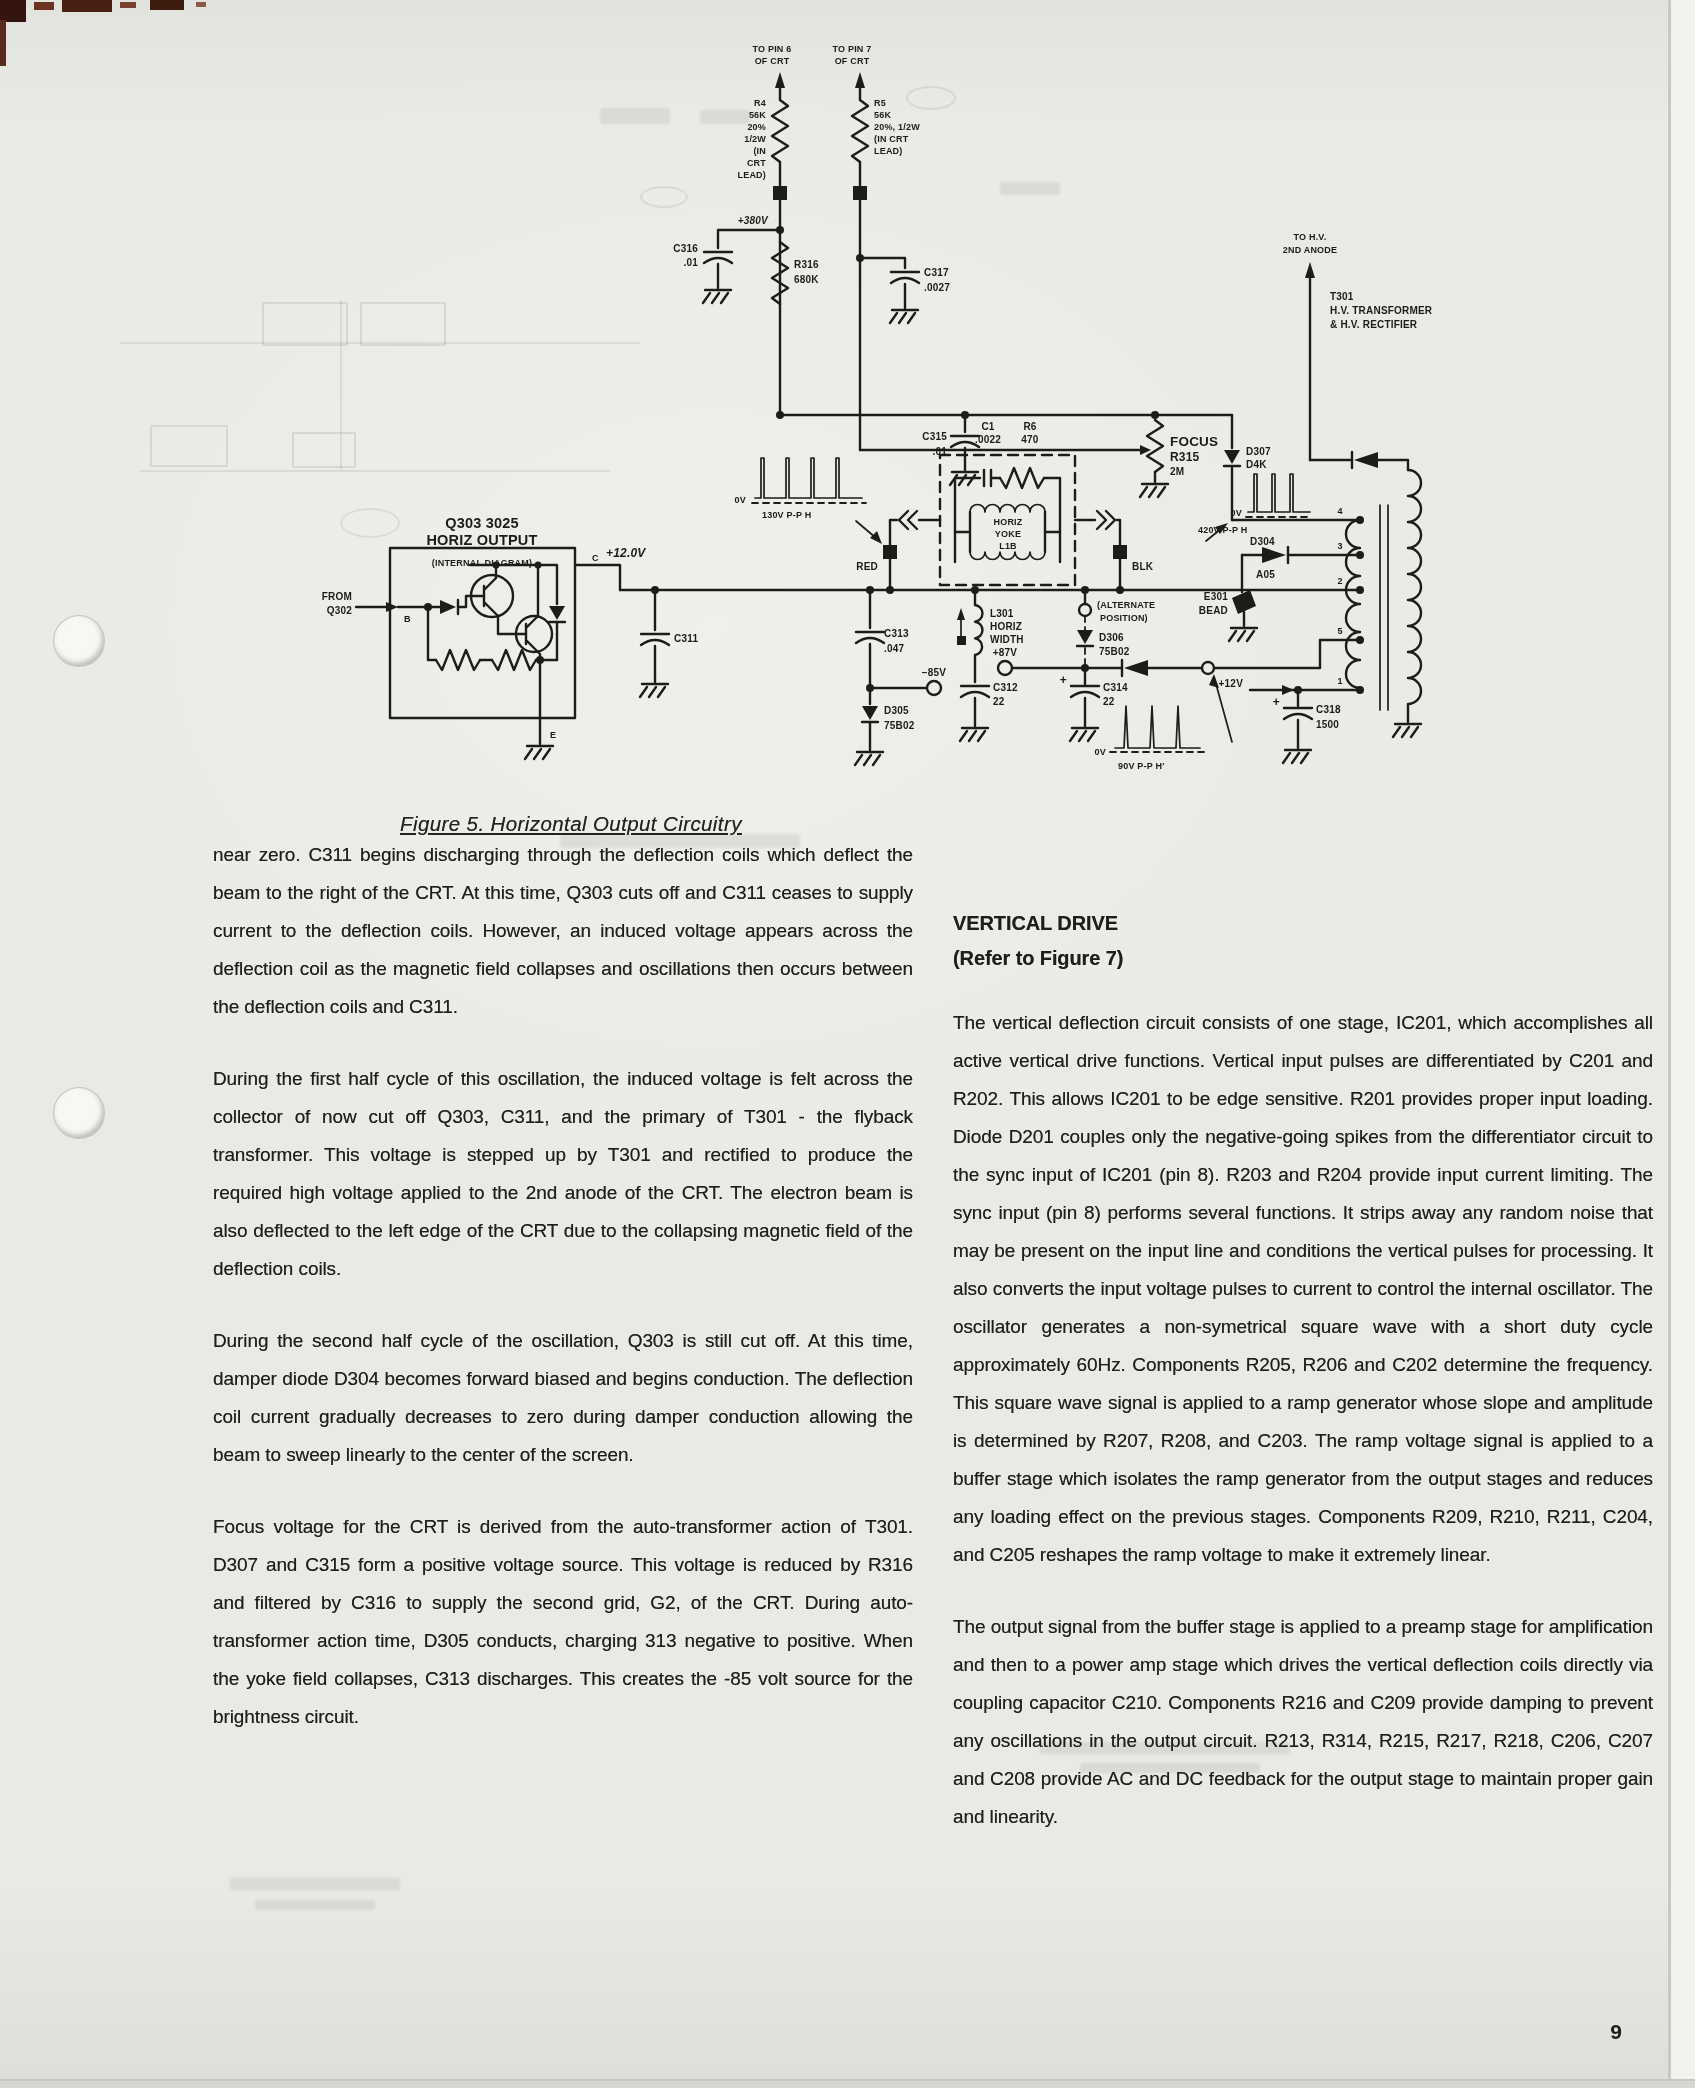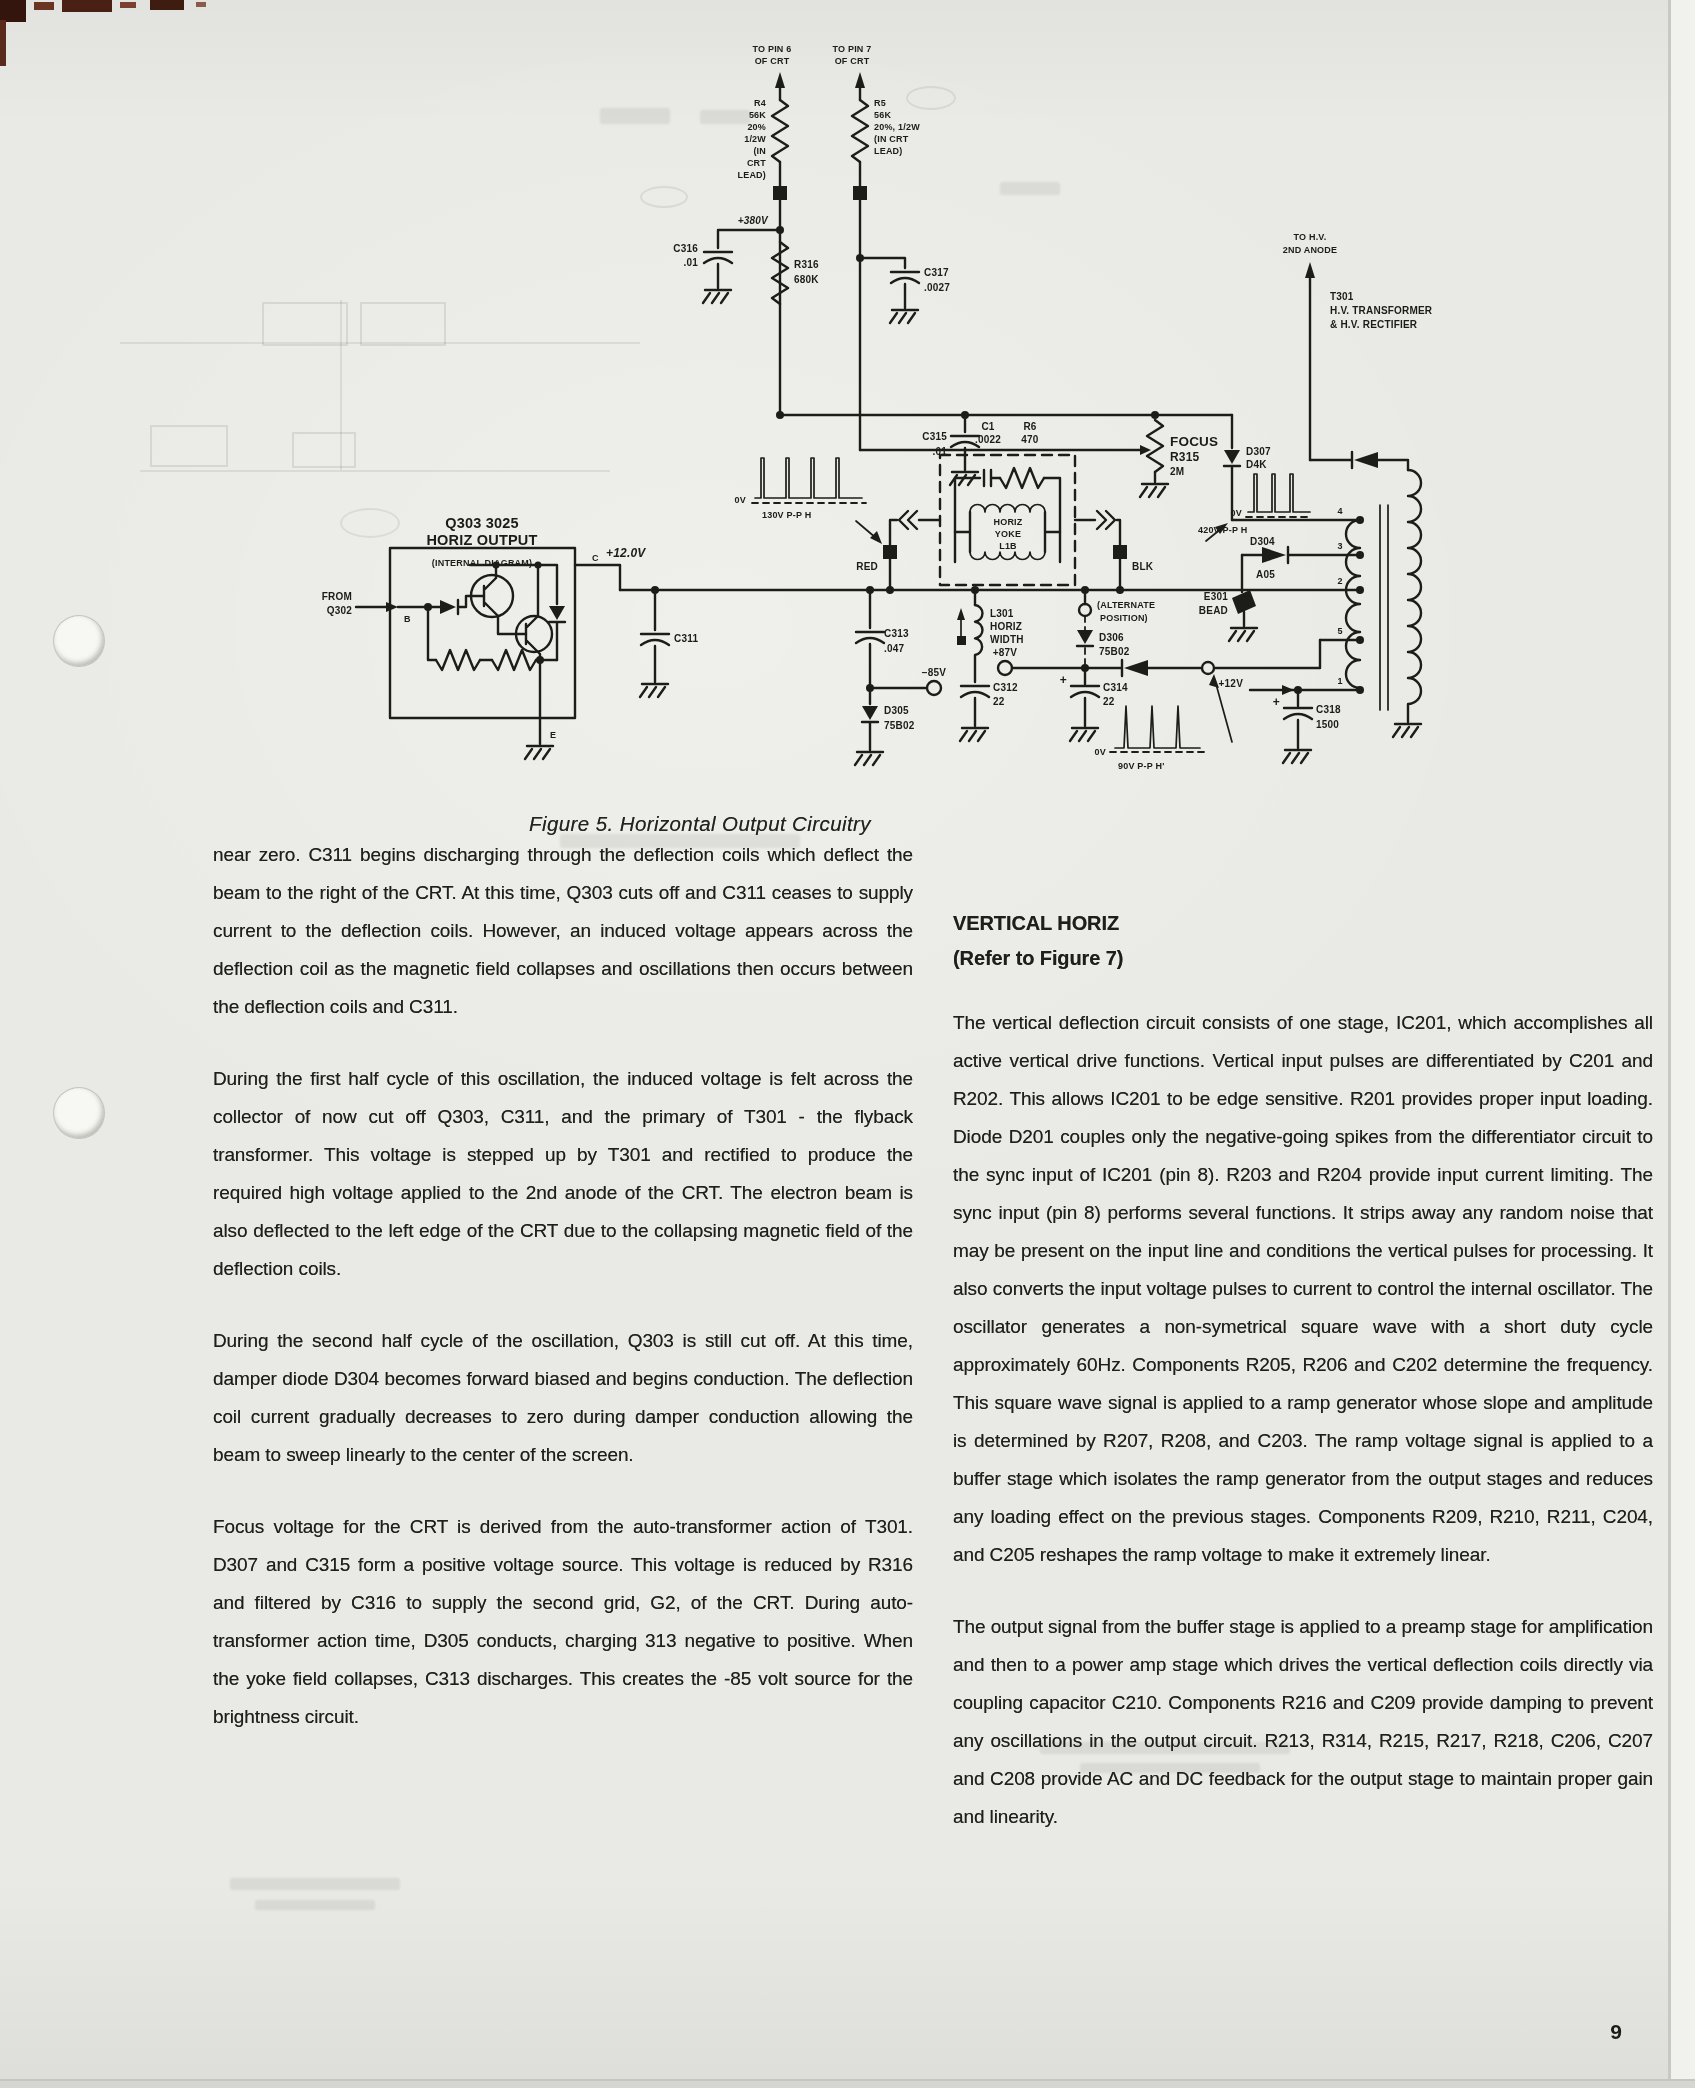--- a/index.html
+++ b/index.html
@@ -14,23 +14,23 @@
   }
   
   .col{position:absolute;width:700px;text-align:justify;font-size:19px;line-height:38px;
        color:#1e1e1c;text-shadow:0 0 .6px rgba(30,30,28,.65);letter-spacing:-.1px;}
   .col p{margin:0 0 34px 0;}
   .col .head{font-size:20px;font-weight:bold;line-height:35px;margin:0;}
   .col-left{left:213px;top:836px;}
   .col-right{left:953px;top:906px;}
   .focus-head{margin:52px 0 28px 0 !important;}
   .rt-head2{margin-bottom:28px !important;}
-  .caption{position:absolute;left:400px;top:812px;width:600px;text-align:center;
+  .caption{position:absolute;left:400px;top:812px;width:600px;
            font-style:italic;font-size:20.5px;letter-spacing:.4px;color:#222220;
-           text-shadow:0 0 .6px rgba(30,30,28,.6);}
+           text-shadow:0 0 .6px rgba(30,30,28,.6);text-decoration:underline;}
   .pageno{position:absolute;left:1586px;top:2020px;width:60px;text-align:center;
           font-size:21px;font-weight:bold;color:#1b1b19;}
   
   #sch{position:absolute;left:0;top:0;}
   #sch path,#sch polyline,#sch line,#sch rect.box,#sch circle.oc,#sch ellipse{
     stroke:var(--ink);stroke-width:2.4;fill:none;stroke-linecap:round;stroke-linejoin:round;}
   #sch .sw4{stroke-width:4.2;}
   #sch .thin{stroke-width:1.7;}
   #sch polygon{fill:var(--ink);stroke:none;}
   #sch .dot{fill:var(--ink);stroke:none;}
@@ -390,21 +390,21 @@
   <div class="caption">Figure 5.  Horizontal Output Circuitry</div>
 
   <div class="col col-left">
     <p>near zero.  C311 begins discharging through the deflection coils which deflect the beam to the right of the CRT.  At this time, Q303 cuts off and C311 ceases to supply current to the deflection coils.  However, an induced voltage appears across the deflection coil as the magnetic field collapses and oscillations then occurs between the deflection coils and C311.</p>
     <p>During the first half cycle of this oscillation, the induced voltage is felt across the collector of now cut off Q303, C311, and the primary of T301 - the flyback transformer. This voltage is stepped up by T301 and rectified to produce the required high voltage applied to the 2nd anode of the CRT.  The electron beam is also deflected to the left edge of the CRT due to the collapsing magnetic field of the deflection coils.</p>
     <p>During the second half cycle of the oscillation, Q303 is still cut off.  At this time, damper diode D304 becomes forward biased and begins conduction.  The deflection coil current gradually decreases to zero during damper conduction allowing the beam to sweep linearly to the center of the screen.</p>
     <p>Focus voltage for the CRT is derived from the auto-transformer action of T301.  D307 and C315 form a positive voltage source.  This voltage is reduced by R316 and filtered by C316 to supply the second grid, G2, of the CRT.  During auto-transformer action time, D305 conducts, charging 313 negative to positive.  When the yoke field collapses, C313 discharges.  This creates the -85 volt source for the brightness circuit.</p>
   </div>
 
   <div class="col col-right">
-    <div class="head">VERTICAL HORIZ</div>
+    <div class="head">VERTICAL DRIVE</div>
     <div class="head rt-head2">(Refer to Figure 7)</div>
     <p>The vertical deflection circuit consists of one stage, IC201, which accomplishes all active vertical drive functions. Vertical input pulses are differentiated by C201 and R202. This allows IC201 to be edge sensitive.  R201 provides proper input loading.  Diode D201 couples only the negative-going spikes from the differentiator circuit to the sync input of IC201 (pin 8).  R203 and R204 provide input current limiting.  The sync input (pin 8) performs several functions.  It strips away any random noise that may be present on the input line and conditions the vertical pulses for processing.  It also converts the input voltage pulses to current to control the internal oscillator.  The oscillator generates a non-symetrical square wave with a short duty cycle approximately 60Hz.  Components R205, R206 and C202 determine the frequency.  This square wave signal is applied to a ramp generator whose slope and amplitude is determined by R207, R208, and C203.  The ramp voltage signal is applied to a buffer stage which isolates the ramp generator from the output stages and reduces any loading effect on the previous stages.  Components R209, R210, R211, C204, and C205 reshapes the ramp voltage to make it extremely linear.</p>
     <p>The output signal from the buffer stage is applied to a preamp stage for amplification and then to a power amp stage which drives the vertical deflection coils directly via coupling capacitor C210.  Components R216 and C209 provide damping to prevent any oscillations in the output circuit.  R213, R314, R215, R217, R218, C206, C207 and C208 provide AC and DC feedback for the output stage to maintain proper gain and linearity.</p>
   </div>
 
   <div class="pageno">9</div>
 
   <div class="hole" style="left:54px;top:616px;"></div>
   <div class="hole" style="left:54px;top:1088px;"></div>
 

